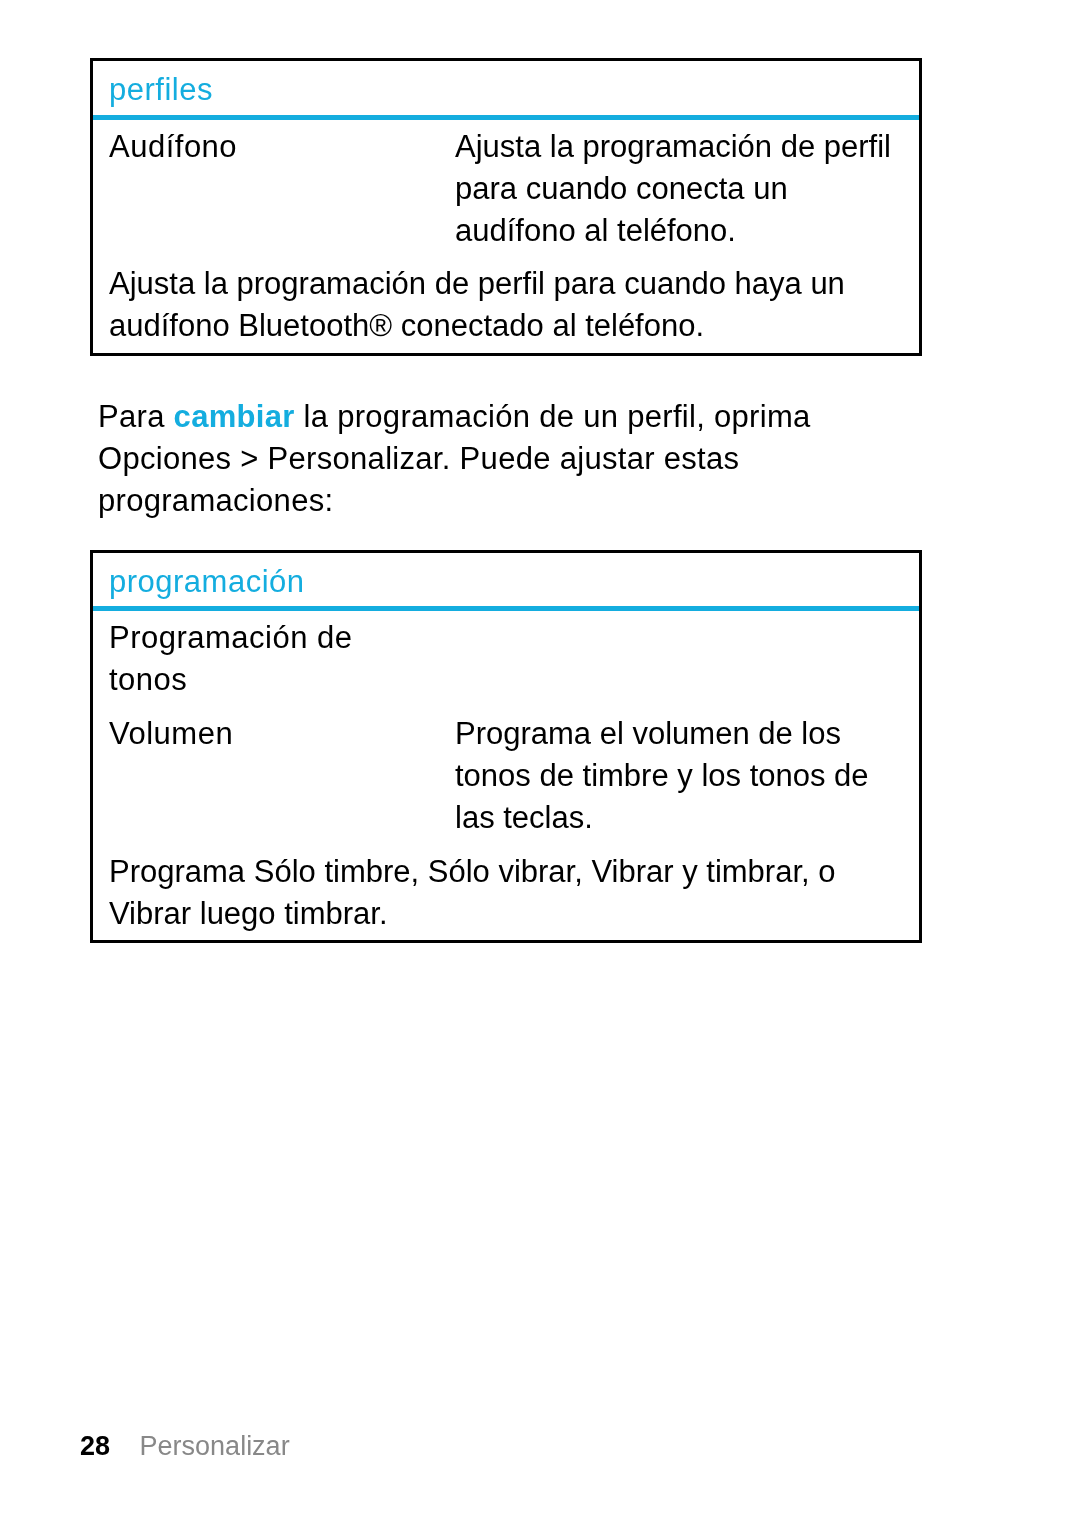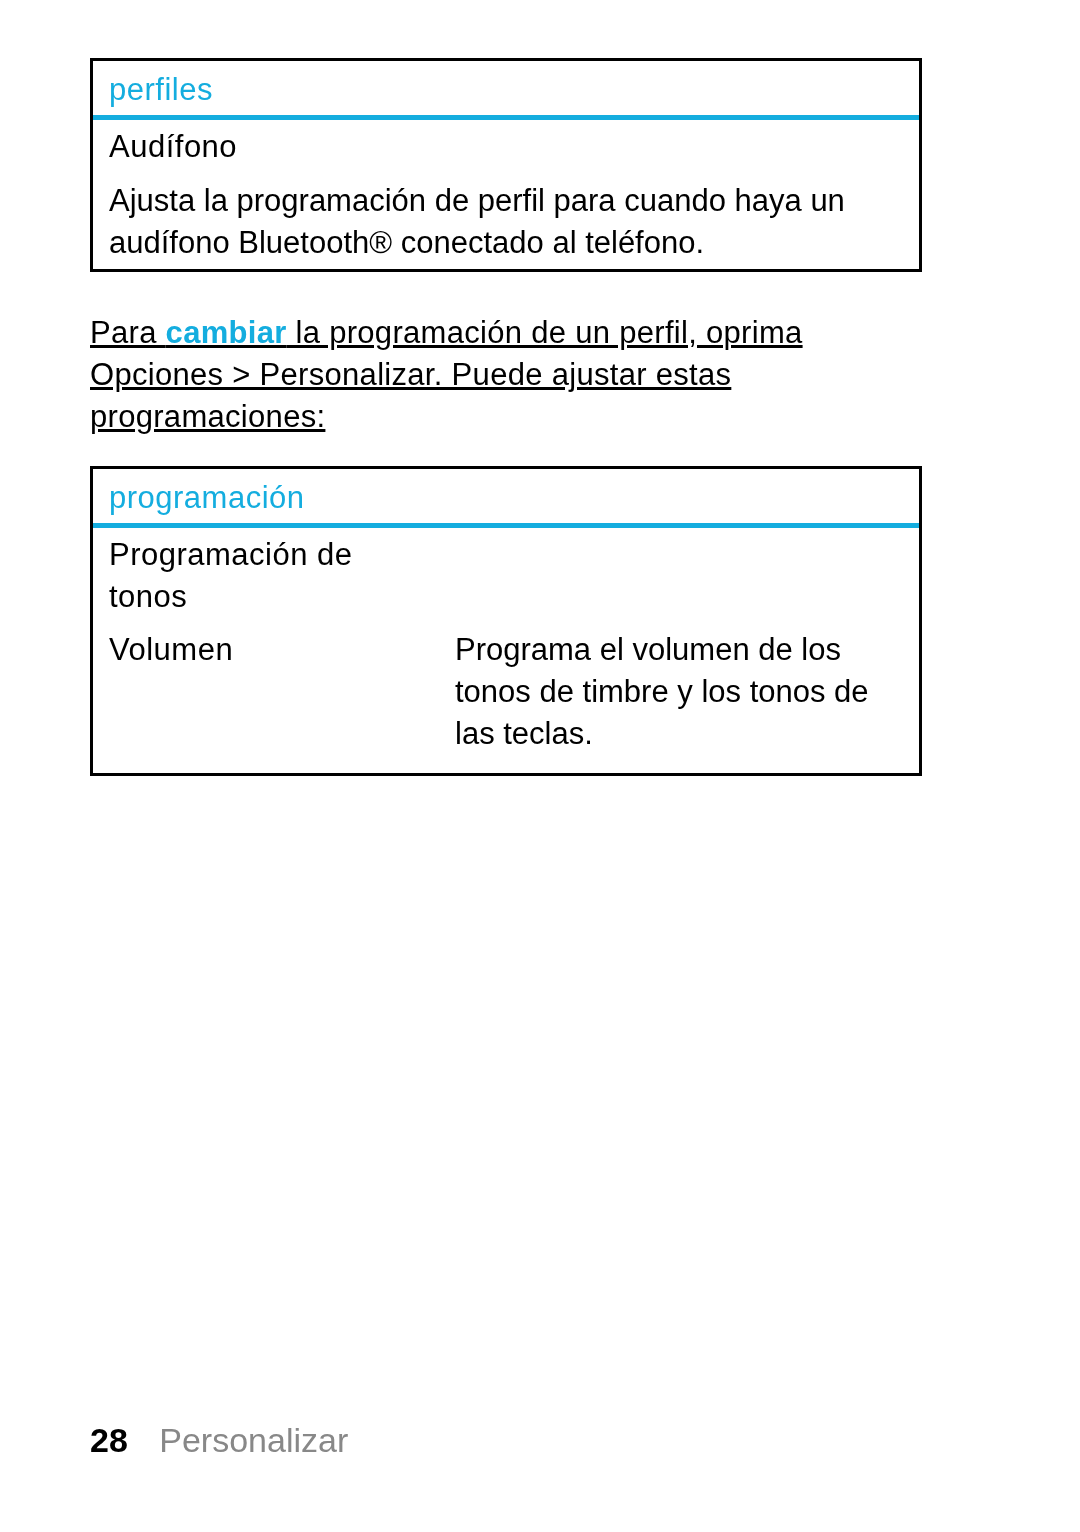--- a/index.html
+++ b/index.html
@@ -41,53 +41,53 @@
   }
   .tbl-row .col-name {
     flex: 0 0 290px;
     padding-right: 10px;
     letter-spacing: 0.5px;
   }
   .tbl-row .col-desc {
     flex: 1;
   }
   .para {
-    margin: 40px 0 28px 0;
+    margin: 40px 0 28px 8px;
     letter-spacing: 0.3px;
-    text-decoration: underline;
   }
   .accent {
     color: #14addf;
     font-weight: bold;
   }
   .footer {
     position: absolute;
-    left: 90px;
+    left: 80px;
     bottom: 68px;
-    font-size: 34px;
+    font-size: 27px;
     color: #000;
   }
   .footer .pg {
     font-weight: bold;
     margin-right: 22px;
   }
   .footer .sec {
     color: #888888;
   }
 </style>
 </head>
 <body>
 
 <div class="page">
 
   <div class="tbl">
     <div class="tbl-head">perfiles</div>
 
     <div class="tbl-row">
       <div class="col-name">Audífono</div>
+      <div class="col-desc">Ajusta la programación de perfil para cuando conecta un audífono al teléfono.</div>
     </div>
 
     <div class="tbl-row">
       <div class="col-desc">Ajusta la programación de perfil para cuando haya un audífono Bluetooth® conectado al teléfono.</div>
     </div>
   </div>
 
   <p class="para">
     <span>Para </span><span class="accent">cambiar</span><span> la programación de un perfil, oprima Opciones &gt; Personalizar. Puede ajustar estas programaciones:</span>
   </p>
@@ -98,20 +98,21 @@
     <div class="tbl-row">
       <div class="col-name">Programación de tonos</div>
     </div>
 
     <div class="tbl-row">
       <div class="col-name">Volumen</div>
       <div class="col-desc">Programa el volumen de los tonos de timbre y los tonos de las teclas.</div>
     </div>
 
     <div class="tbl-row">
+      <div class="col-desc">Programa Sólo timbre, Sólo vibrar, Vibrar y timbrar, o Vibrar luego timbrar.</div>
     </div>
   </div>
 
   <div class="footer">
     <span class="pg">28</span>
     <span class="sec">Personalizar</span>
   </div>
 
 </div>
 

